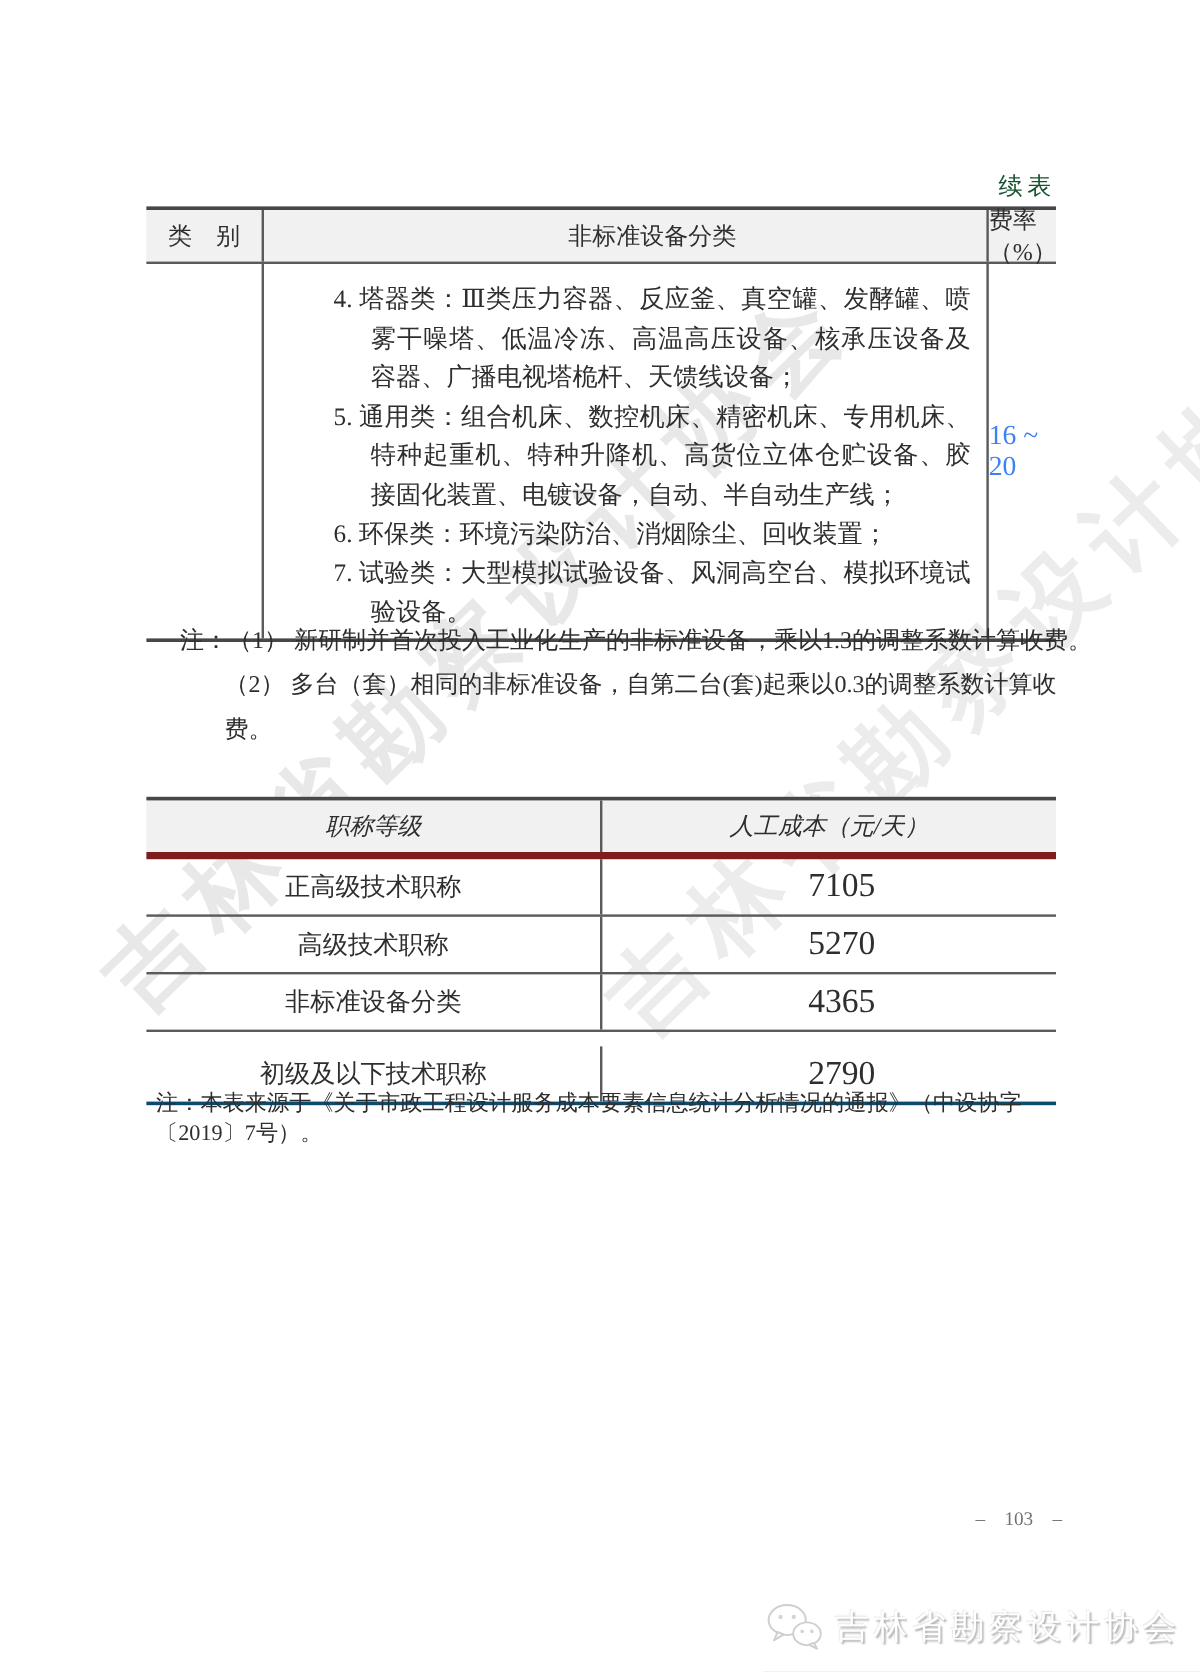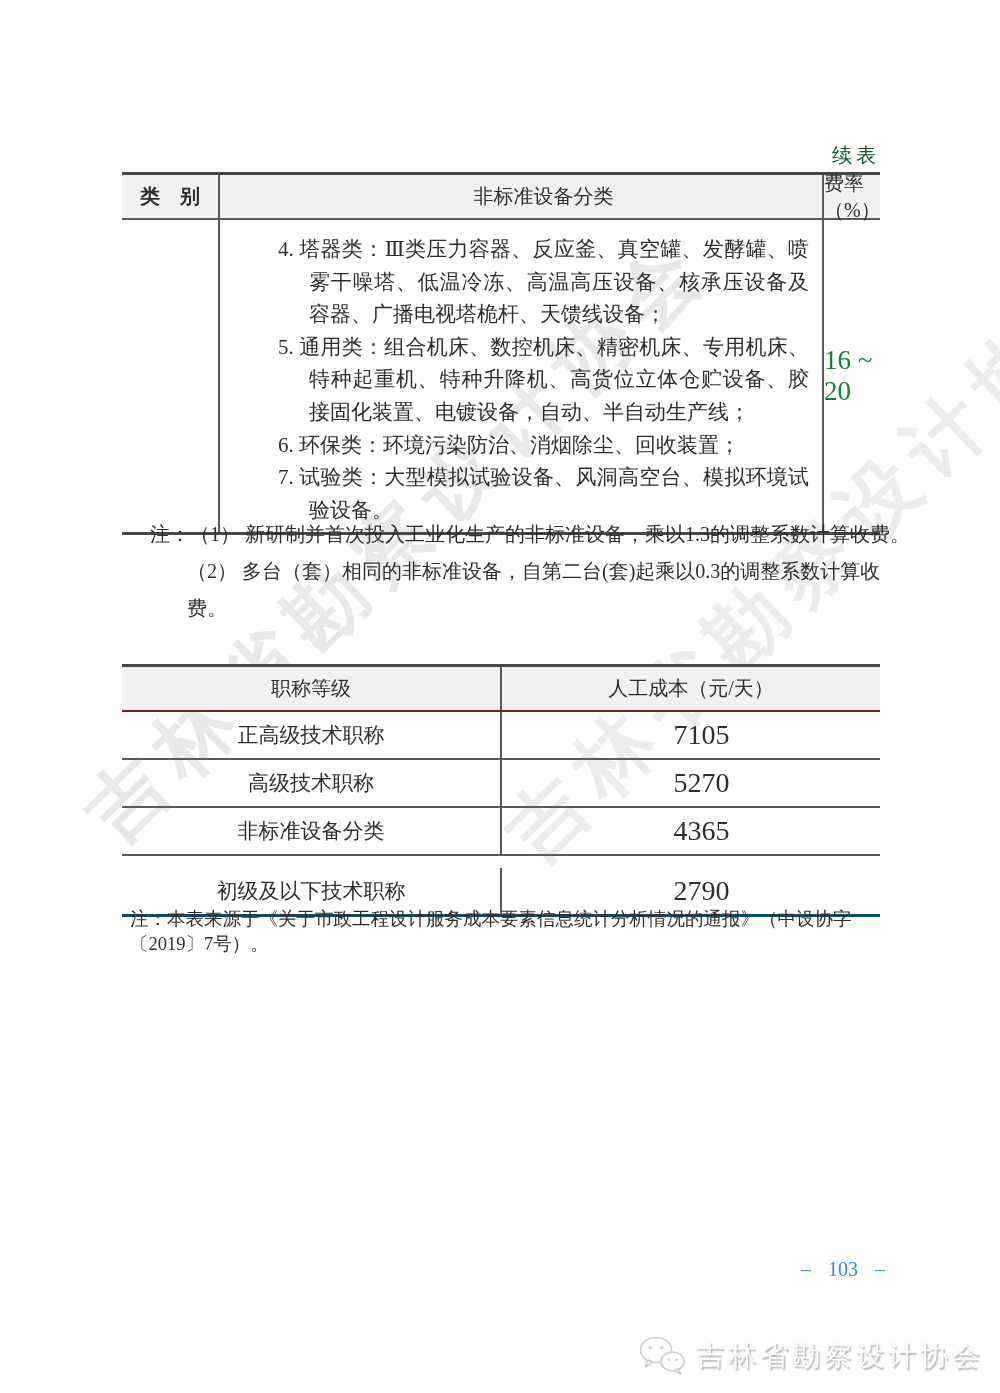--- a/index.html
+++ b/index.html
@@ -35,67 +35,68 @@
   }
   
   .t1{position:absolute;left:122px;top:172px;width:758px;z-index:1;}
   .t1-head{
     display:flex;align-items:center;height:43px;
     background:#f1f1f1;
     border-top:3px solid #474747;
     border-bottom:2px solid #5a5a5a;
   }
   .t1-body{display:flex;min-height:290px;border-bottom:3px solid #474747;}
-  .t1-c1{width:96px;border-right:2px solid #5a5a5a;flex:none;font-weight:bold;}
+  .t1-c1{width:96px;border-right:2px solid #5a5a5a;flex:none;}
   .t1-c2{width:559px;border-right:2px solid #5a5a5a;flex:none;box-sizing:border-box;margin-left:45px;}
   .t1-c3{flex:1;}
   .th{display:flex;align-items:center;justify-content:center;
       font-size:20px;color:#2e2e2e;height:100%;}
   .t1-head .t1-c1,.t1-head .t1-c2{height:100%;}
   .items{padding:13px 13px 6px 13px;}
   .item{
     font-size:21px;line-height:32.6px;
     text-align:justify;
     padding-left:31px;text-indent:-31px;
     color:#2e2e2e;
   }
   .rate{display:flex;align-items:center;justify-content:center;
-        font-size:27px;color:#15803d;}
+        font-size:23px;color:#3b82f6;}
   
   .notes1{position:absolute;left:150px;top:516px;width:760px;z-index:1;}
   .note-line{font-size:20px;line-height:37px;color:#2e2e2e;}
   .note-line.indent{padding-left:37px;}
   
   .title2{
     position:absolute;left:82px;top:624px;width:758px;
     text-align:center;font-weight:bold;font-size:23px;
     letter-spacing:1px;color:#222;z-index:1;
   }
   
   .t2{position:absolute;left:122px;top:664px;width:758px;z-index:1;}
   .t2-head{
     display:flex;height:43px;
     background:#f1f1f1;
     border-top:3px solid #474747;
-    border-bottom:2px solid #7f1d1d;
+    border-bottom:6px solid #7f1d1d;
+    font-style:italic;
   }
   .t2-row{display:flex;height:46px;border-bottom:2px solid #5a5a5a;gap:21px;}
   .t2-row.last{border-bottom:3px solid #0c4a6e;margin-top:12px;}
   .t2-c1{width:380px;flex:none;border-right:2px solid #5a5a5a;
          display:flex;align-items:center;justify-content:center;
          font-size:21px;color:#2e2e2e;box-sizing:border-box;}
   .t2-c2{flex:1;display:flex;align-items:center;justify-content:center;
          font-size:28px;color:#2e2e2e;}
   .t2-head .t2-c1,.t2-head .t2-c2{font-size:20px;}
   
   .note2{position:absolute;left:130px;top:906px;width:760px;
          font-size:18.5px;color:#2e2e2e;z-index:1;}
   
   .pageno{position:absolute;top:1258px;right:115px;
-          font-size:20px;color:#3b82f6;word-spacing:12px;z-index:1;}
+          font-size:16px;color:#737373;word-spacing:12px;z-index:1;}
   
   .footer{position:absolute;right:16px;bottom:16px;
           display:flex;align-items:center;gap:10px;z-index:1;}
   .brand{
     font-family:"Liberation Sans","DejaVu Sans",sans-serif;
     font-size:28px;letter-spacing:4px;
     color:#ffffff;
     text-shadow:1.5px 1.5px 1.5px rgba(165,165,165,0.85),
                 -0.5px -0.5px 1px rgba(210,210,210,0.6);
   }

